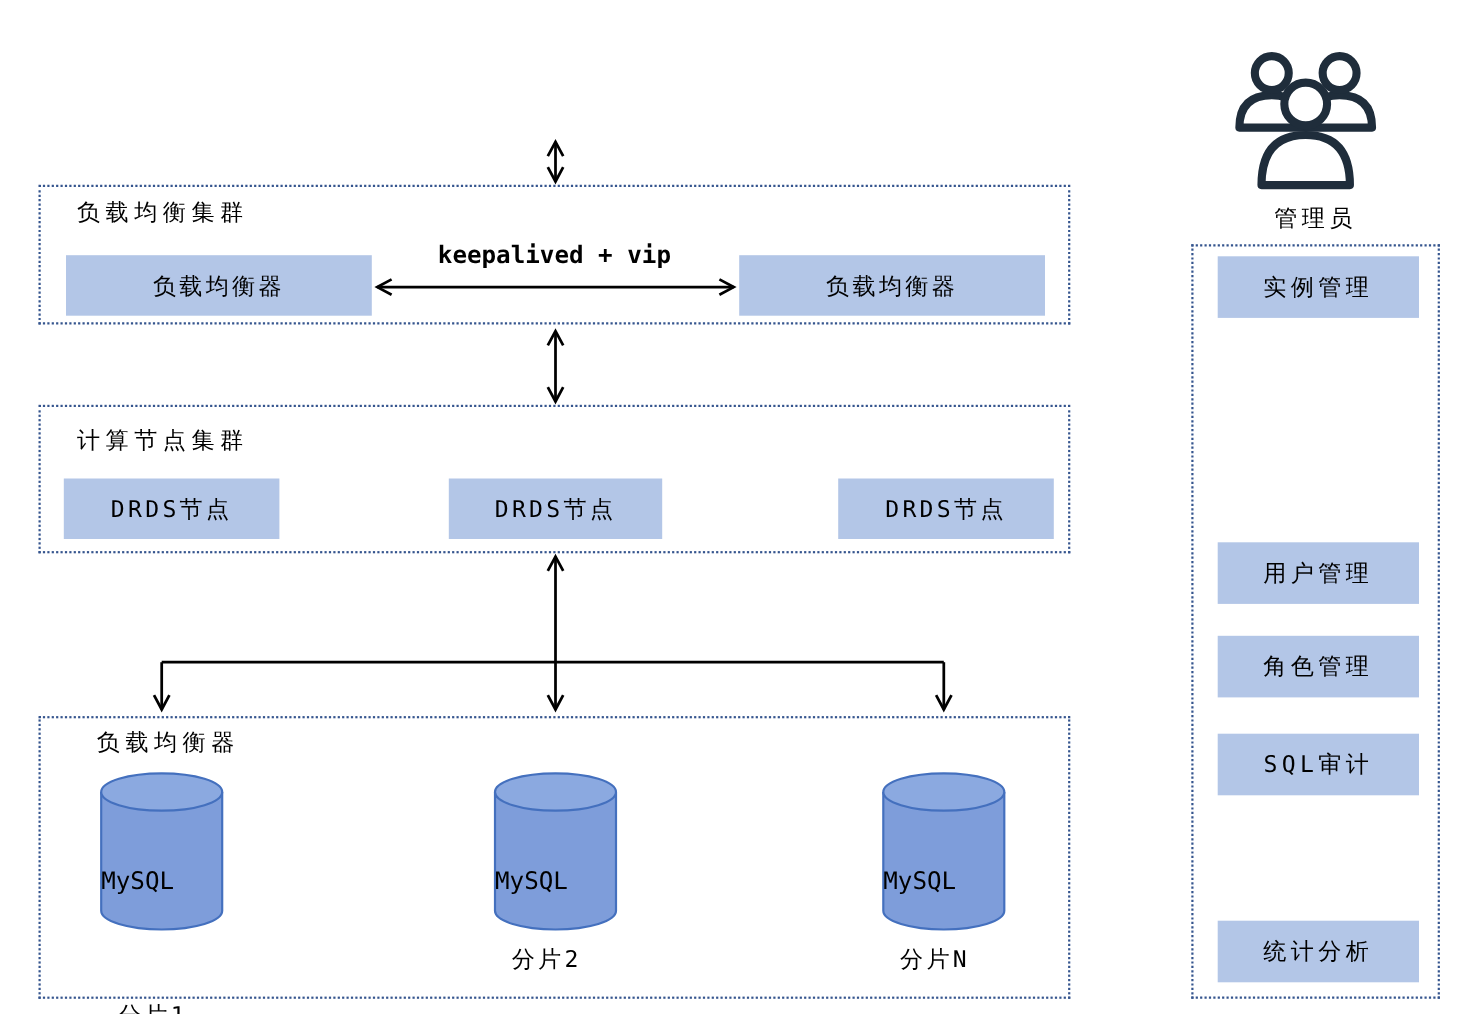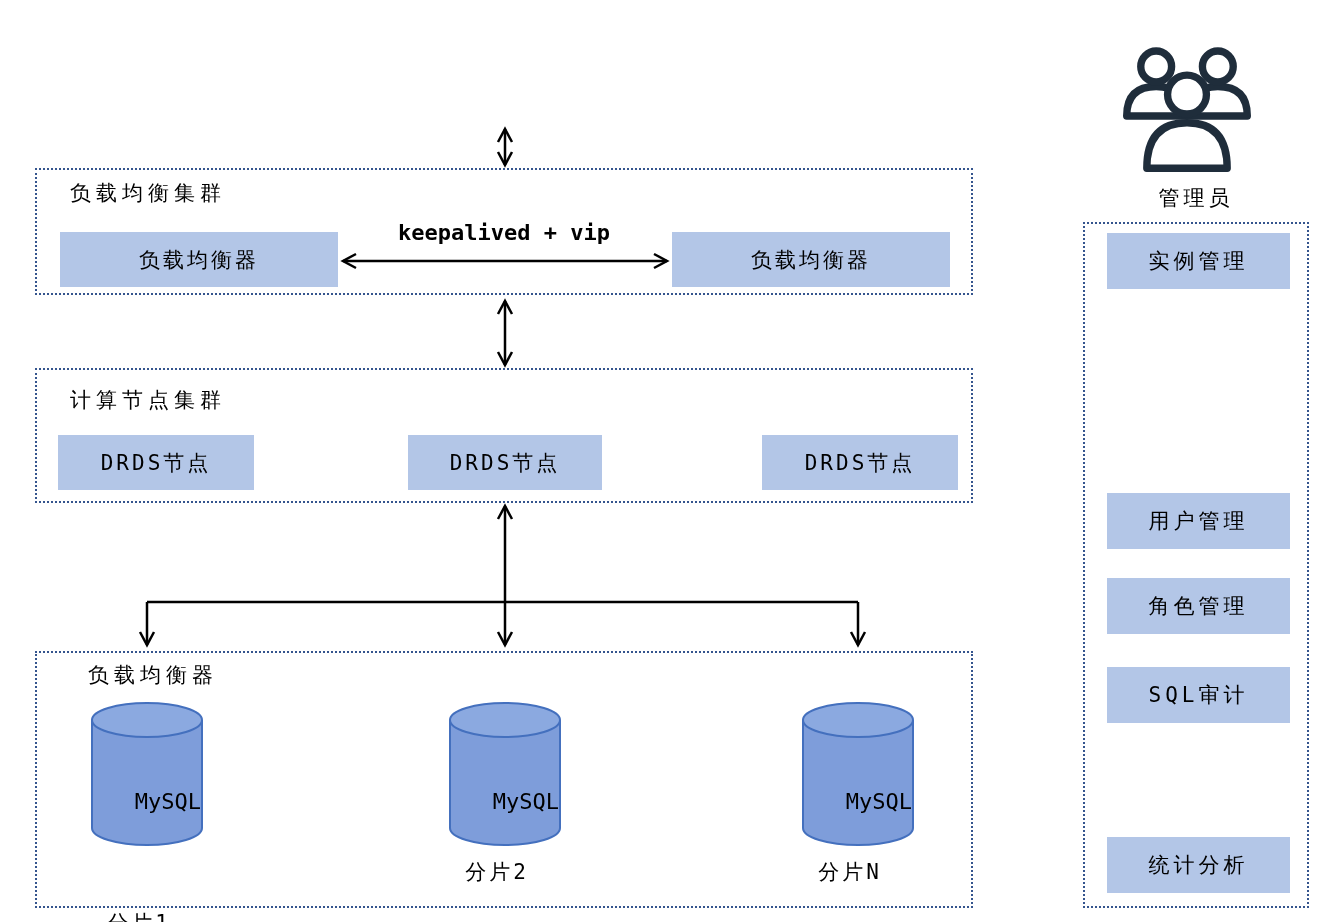--- a/index.html
+++ b/index.html
@@ -24,21 +24,21 @@
 
   .node{position:absolute;background:var(--node-fill);display:flex;align-items:center;justify-content:center;
         font-size:21px;letter-spacing:3px;
         font-family:"DejaVu Sans Mono","Liberation Mono","Liberation Sans",monospace;}
 
   .link-label{position:absolute;text-align:center;font-size:22px;font-weight:bold;
               font-family:"DejaVu Sans Mono","Liberation Mono",monospace;white-space:nowrap;}
 
   .routing-note{position:absolute;font-size:21px;line-height:33px;letter-spacing:5px;white-space:pre-line;}
 
-  .shard-db-label{position:absolute;width:109px;text-align:right;font-size:22px;
+  .shard-db-label{position:absolute;width:109px;text-align:left;font-size:22px;
                   font-family:"DejaVu Sans Mono","Liberation Mono",monospace;}
   .shard-name{position:absolute;width:140px;text-align:center;font-size:21px;letter-spacing:3px;
               font-family:"DejaVu Sans Mono","Liberation Mono","Liberation Sans",monospace;}
 
   .admin-item{position:absolute;left:1107px;width:183px;height:56px;background:var(--node-fill);
               display:flex;align-items:center;justify-content:center;font-size:21px;letter-spacing:4px;
               font-family:"DejaVu Sans Mono","Liberation Mono","Liberation Sans",monospace;}
   .admin-label{position:absolute;left:1126px;top:184px;width:140px;text-align:center;
                font-size:21px;letter-spacing:4px;}
 

